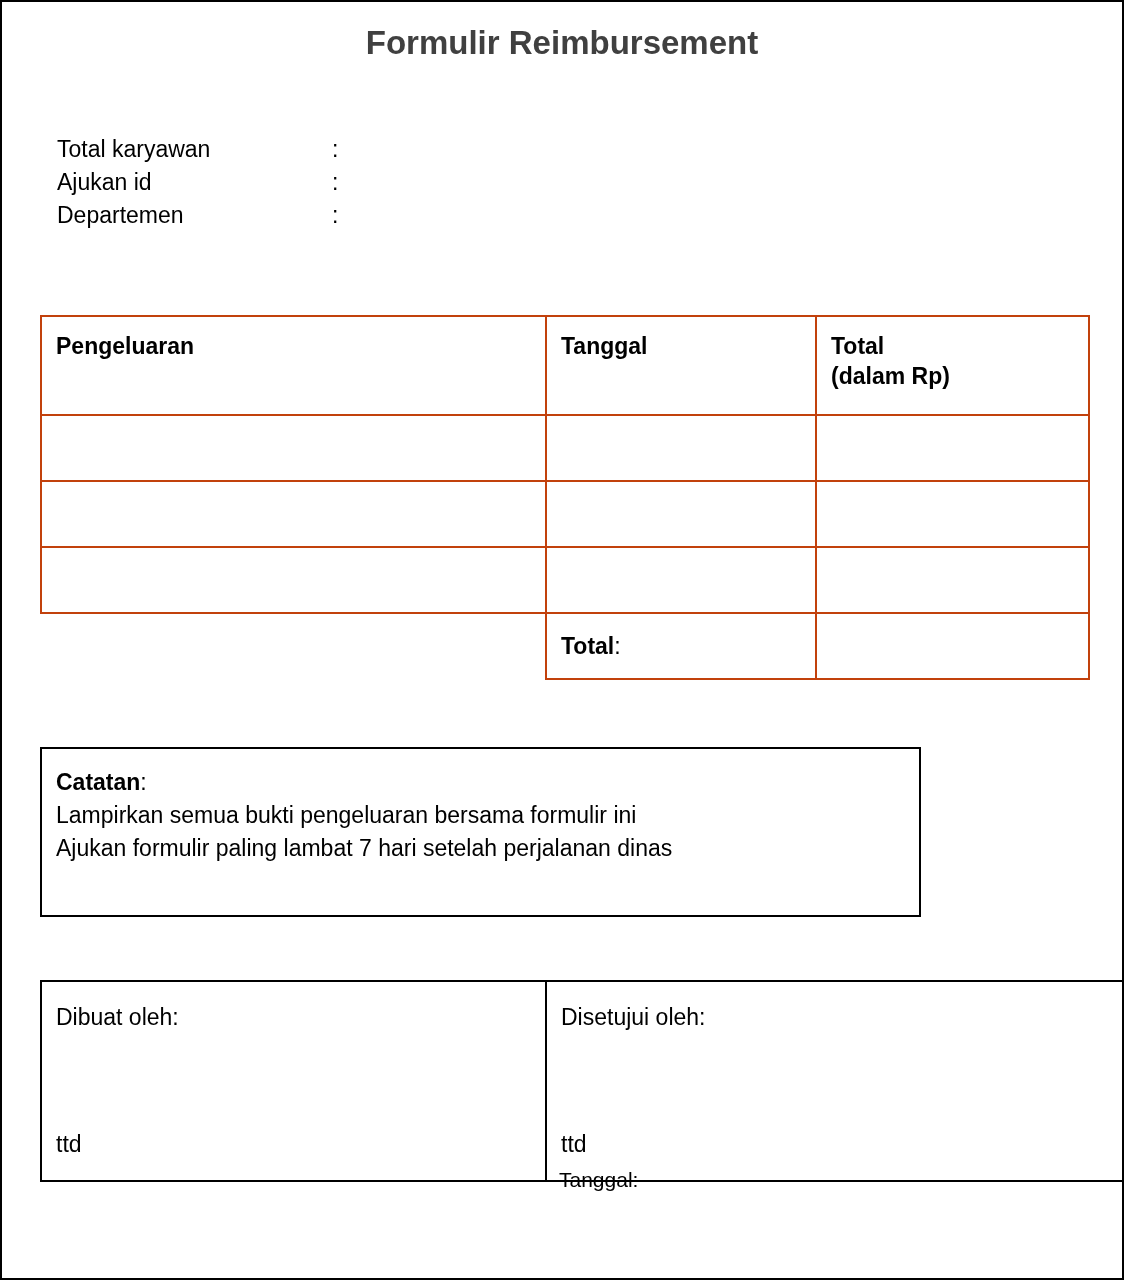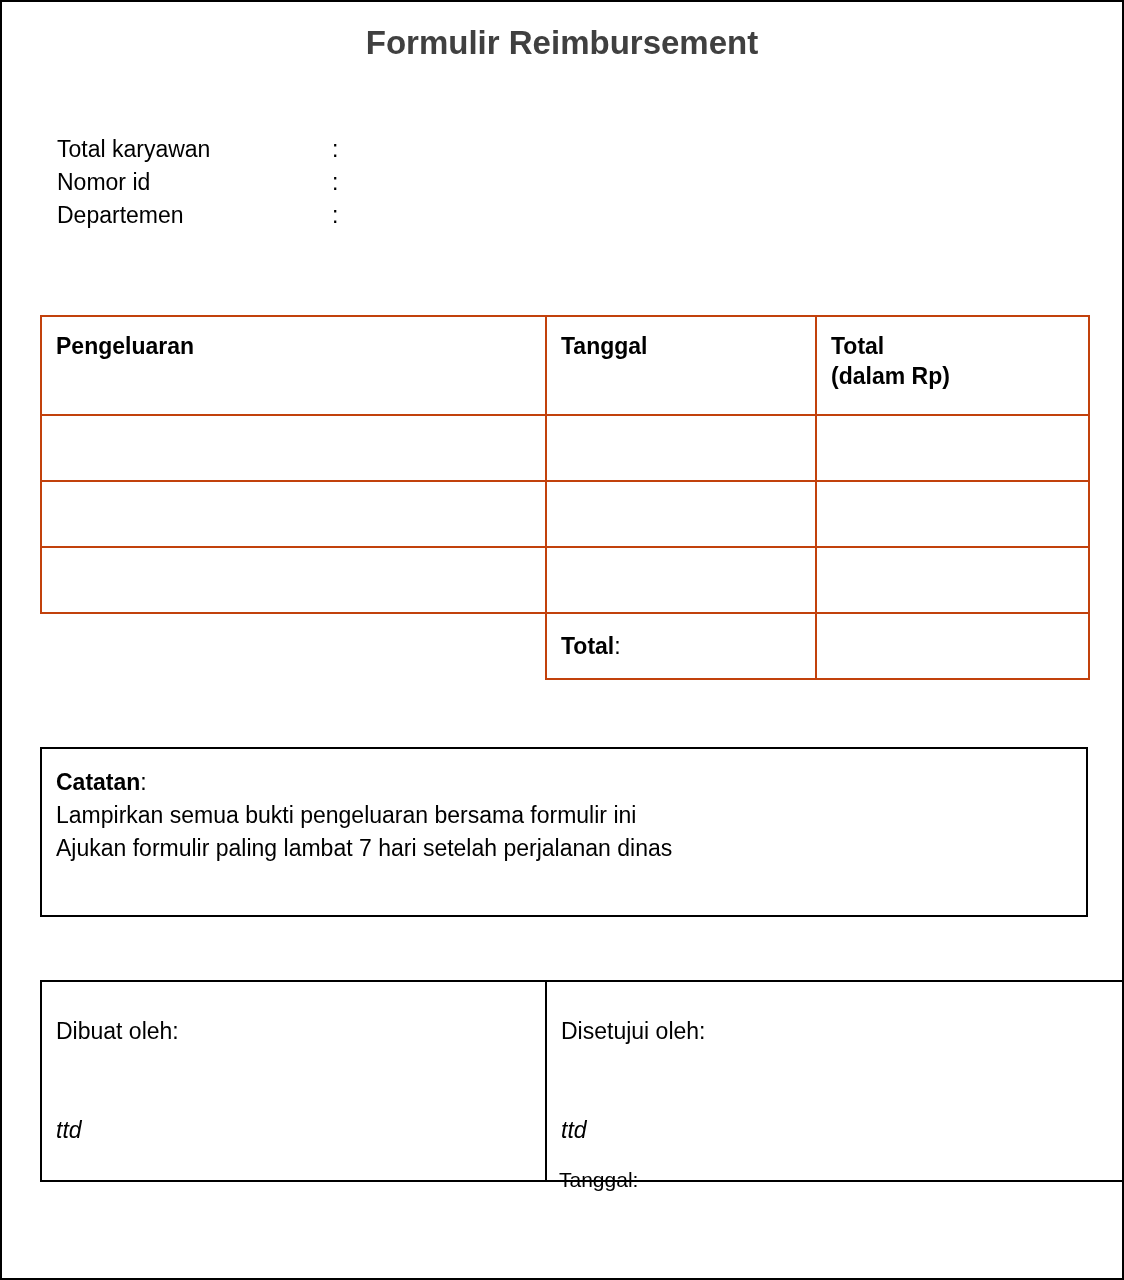--- a/index.html
+++ b/index.html
@@ -64,21 +64,21 @@
   .expense-table .header-sub { font-weight: bold; line-height: 32px; }
   .expense-table .body-row td { height: 66px; }
   .expense-table .total-row td { height: 66px; vertical-align: middle; }
   .expense-table .total-row .spacer-cell { border: none; }
   .total-label { font-weight: bold; }
 
   
   .notes-box {
     position: absolute;
     left: 38px; top: 745px;
-    width: 1048px;
+    width: 881px;
     height: 170px;
     border: 2px solid #000000;
     padding: 17px 14px;
     font-size: 23px;
     line-height: 33px;
   }
   .notes-heading { font-weight: bold; }
   .notes-heading-colon { font-weight: normal; }
 
   
@@ -87,25 +87,25 @@
     left: 38px; top: 978px;
     border-collapse: collapse;
     table-layout: fixed;
     width: 1048px;
     font-size: 23px;
   }
   .sign-table td {
     border: 2px solid #000000;
     vertical-align: top;
     height: 170px;
-    padding: 36px 14px;
+    padding: 22px 14px;
   }
   .sign-table .col-left  { width: 505px; }
   .sign-table .col-right { width: 599px; }
-  .sign-ttd { margin-top: 72px; font-style: italic; }
+  .sign-ttd { margin-top: 100px; }
 
   
   .date-line {
     position: absolute;
     left: 557px; top: 1166px;
     font-size: 21px;
   }
 </style>
 </head>
 <body>
@@ -114,21 +114,21 @@
 
   <div class="form-title" style="color: #404040;">Formulir Reimbursement</div>
 
   <div class="info-block">
     <div class="info-row">
       <span class="info-label">Total karyawan</span>
       <span class="info-colon">:</span>
       <span class="info-value"></span>
     </div>
     <div class="info-row">
-      <span class="info-label">Nomor id</span>
+      <span class="info-label">Ajukan id</span>
       <span class="info-colon">:</span>
       <span class="info-value"></span>
     </div>
     <div class="info-row">
       <span class="info-label">Departemen</span>
       <span class="info-colon">:</span>
       <span class="info-value"></span>
     </div>
   </div>
 

